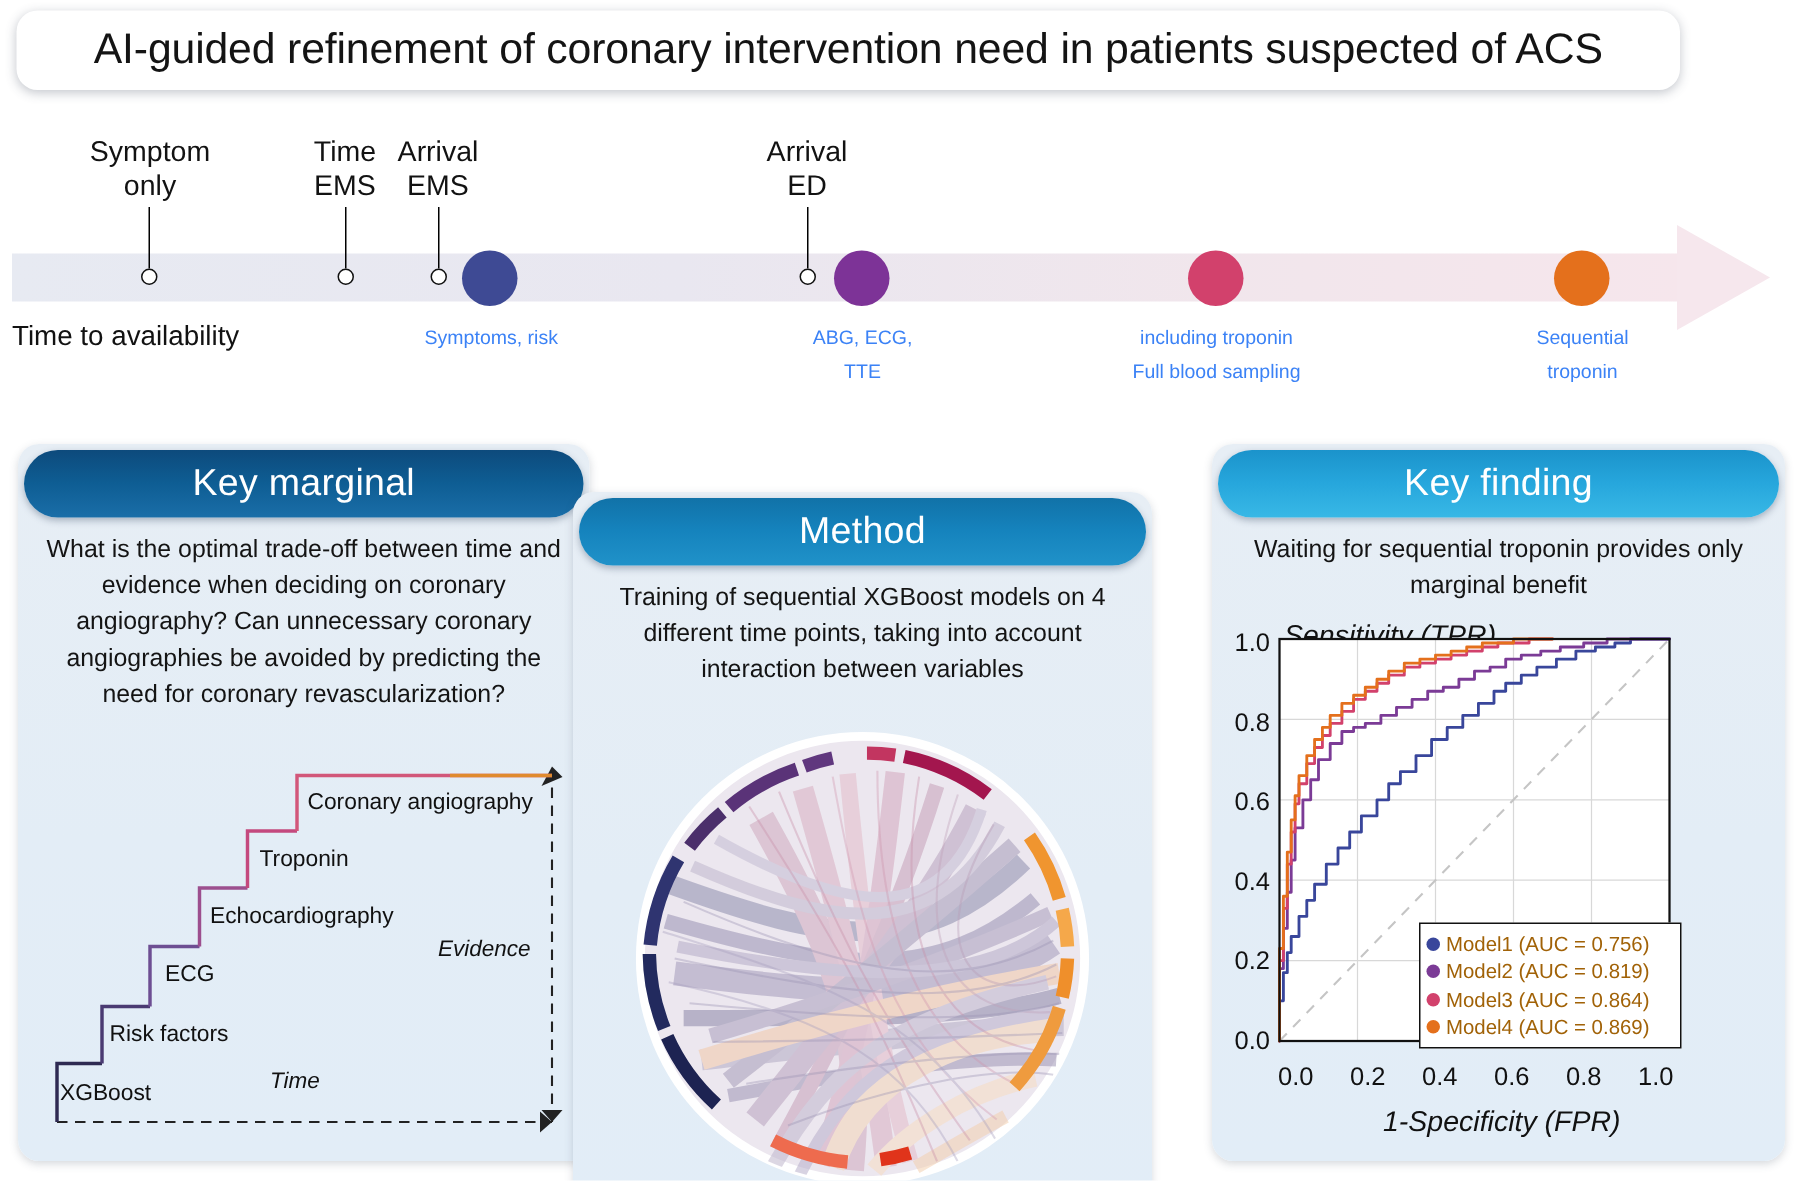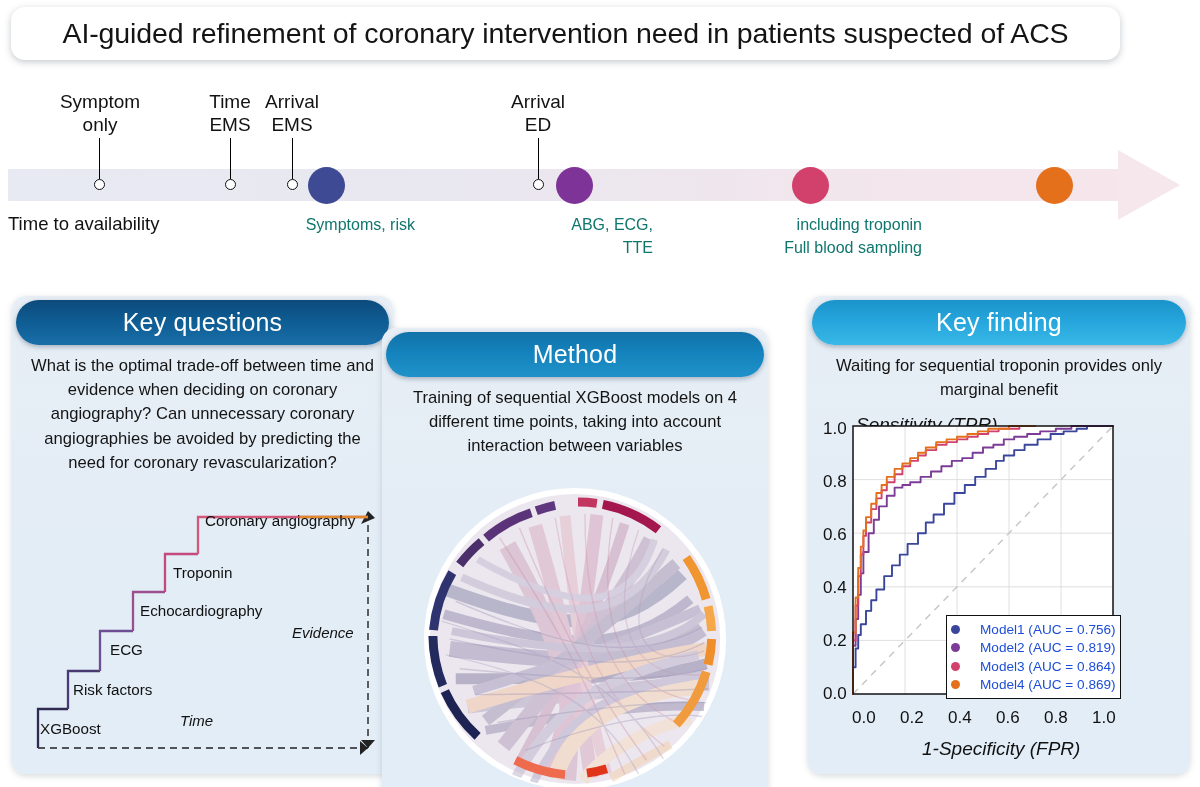--- a/index.html
+++ b/index.html
@@ -40,22 +40,22 @@
   .tl-circle{
     position:absolute;width:11px;height:11px;border-radius:50%;
     background:#ffffff;border:1.7px solid #111;box-sizing:border-box;
   }
   .tl-dot{position:absolute;width:37px;height:37px;border-radius:50%;}
   .tl-top-label{
     position:absolute;text-align:center;font-size:19px;line-height:23px;
     color:#121212;
   }
   .tl-bot-label{
-    position:absolute;text-align:right;font-size:16px;line-height:23px;
-    color:#0f766e;
+    position:absolute;text-align:center;font-size:13px;line-height:23px;
+    color:#3b82f6;
   }
   .tl-axis-label{
     position:absolute;left:8px;top:133px;font-size:18.5px;color:#121212;
   }
 
   
   .panel{
     position:absolute;top:296px;height:478px;border-radius:14px;
     background:linear-gradient(180deg,#e7eef5 0%, #e3edf6 55%, #e2edf7 100%);
     box-shadow:0 2px 6px rgba(70,80,100,.22);
@@ -101,21 +101,21 @@
   .roc-tick{position:absolute;font-size:17px;color:#111;}
   .roc-legend{
     position:absolute;left:128px;top:199px;width:175px;
     border:1.3px solid #111;background:#ffffff;
     padding:4px 5px 4px 4px;box-sizing:border-box;
   }
   .roc-legend-row{display:flex;align-items:center;height:18.5px;}
   .roc-legend-dot{
     width:9px;height:9px;border-radius:50%;margin-right:4px;flex:0 0 auto;
   }
-  .roc-legend-text{font-size:13.6px;color:#1d4ed8;white-space:nowrap;margin-left:16px;}
+  .roc-legend-text{font-size:13.6px;color:#a16207;white-space:nowrap;}
 </style>
 </head>
 <body>
 
 <div class="root">
 
   <div class="title-card">
     <div class="title-text">AI-guided refinement of coronary intervention need in patients suspected of ACS</div>
   </div>
 
@@ -162,25 +162,29 @@
       <div>Symptoms, risk</div>
     </div>
     <div class="tl-bot-label" style="left:497px;top:133px;width:156px;">
       <div>ABG, ECG,</div>
       <div>TTE</div>
     </div>
     <div class="tl-bot-label" style="left:700px;top:133px;width:222px;">
       <div>including troponin</div>
       <div>Full blood sampling</div>
     </div>
+    <div class="tl-bot-label" style="left:975px;top:133px;width:160px;">
+      <div>Sequential</div>
+      <div>troponin</div>
+    </div>
   </div>
 
   <div class="panel" id="panel-questions">
     <div class="panel-header" id="hdr-questions">
-      <span class="panel-header-text">Key questions</span>
+      <span class="panel-header-text">Key marginal</span>
     </div>
     <div class="panel-body">What is the optimal trade-off between time and evidence when deciding on coronary angiography? Can unnecessary coronary angiographies be avoided by predicting the need for coronary revascularization?</div>
 
     <div class="stairs">
       <svg width="365" height="268" viewBox="0 0 365 268">
 
         <path d="M18,252 L348,252" stroke="#222" stroke-width="1.4" stroke-dasharray="7,5" fill="none"></path>
         <path d="M348,252 L348,22" stroke="#222" stroke-width="1.4" stroke-dasharray="7,5" fill="none"></path>
         <polygon points="348,252 341,244 355,244" fill="#222"></polygon>
         <polygon points="348,252 340,259 340,245" fill="#222"></polygon>
@@ -195,21 +199,21 @@
           <path d="M178,58 L178,21 L348,21" stroke="#d2577a"></path>
           <path d="M280,21 L348,21" stroke="#e08a2e"></path>
         </g>
       </svg>
 
       <div class="stair-label" style="left:20px;top:224px;">XGBoost</div>
       <div class="stair-label" style="left:53px;top:185px;">Risk factors</div>
       <div class="stair-label" style="left:90px;top:145px;">ECG</div>
       <div class="stair-label" style="left:120px;top:106px;">Echocardiography</div>
       <div class="stair-label" style="left:153px;top:68px;">Troponin</div>
-      <div class="stair-label" style="left:185px;top:16px;">Coronary angiography</div>
+      <div class="stair-label" style="left:185px;top:30px;">Coronary angiography</div>
 
       <div class="stair-italic" style="left:160px;top:216px;">Time</div>
       <div class="stair-italic" style="left:272px;top:128px;">Evidence</div>
     </div>
   </div>
 
   <div class="panel" id="panel-method">
     <div class="panel-header" id="hdr-method">
       <span class="panel-header-text">Method</span>
     </div>

